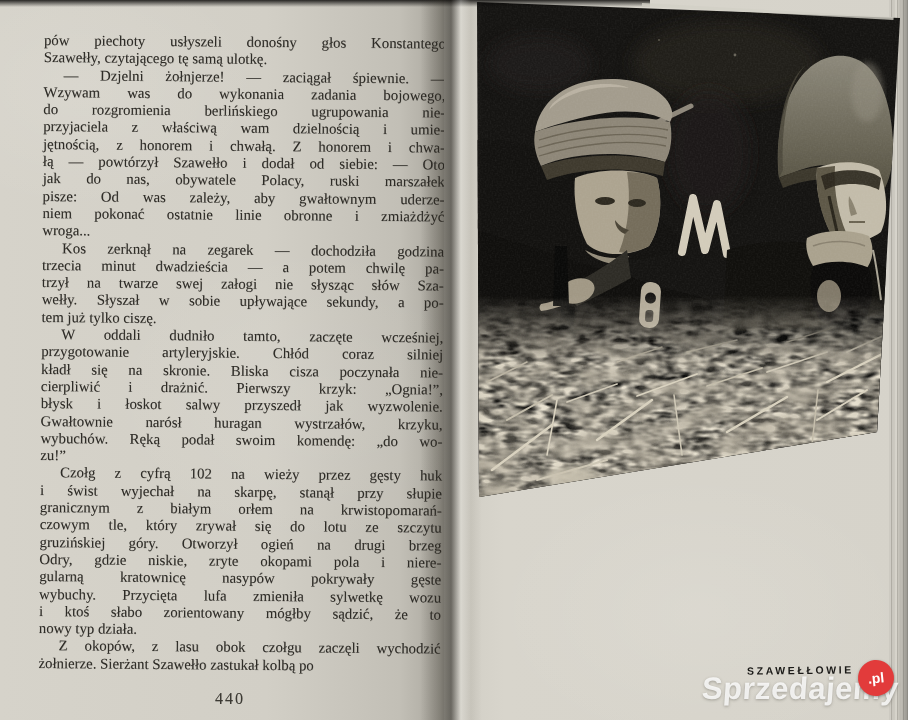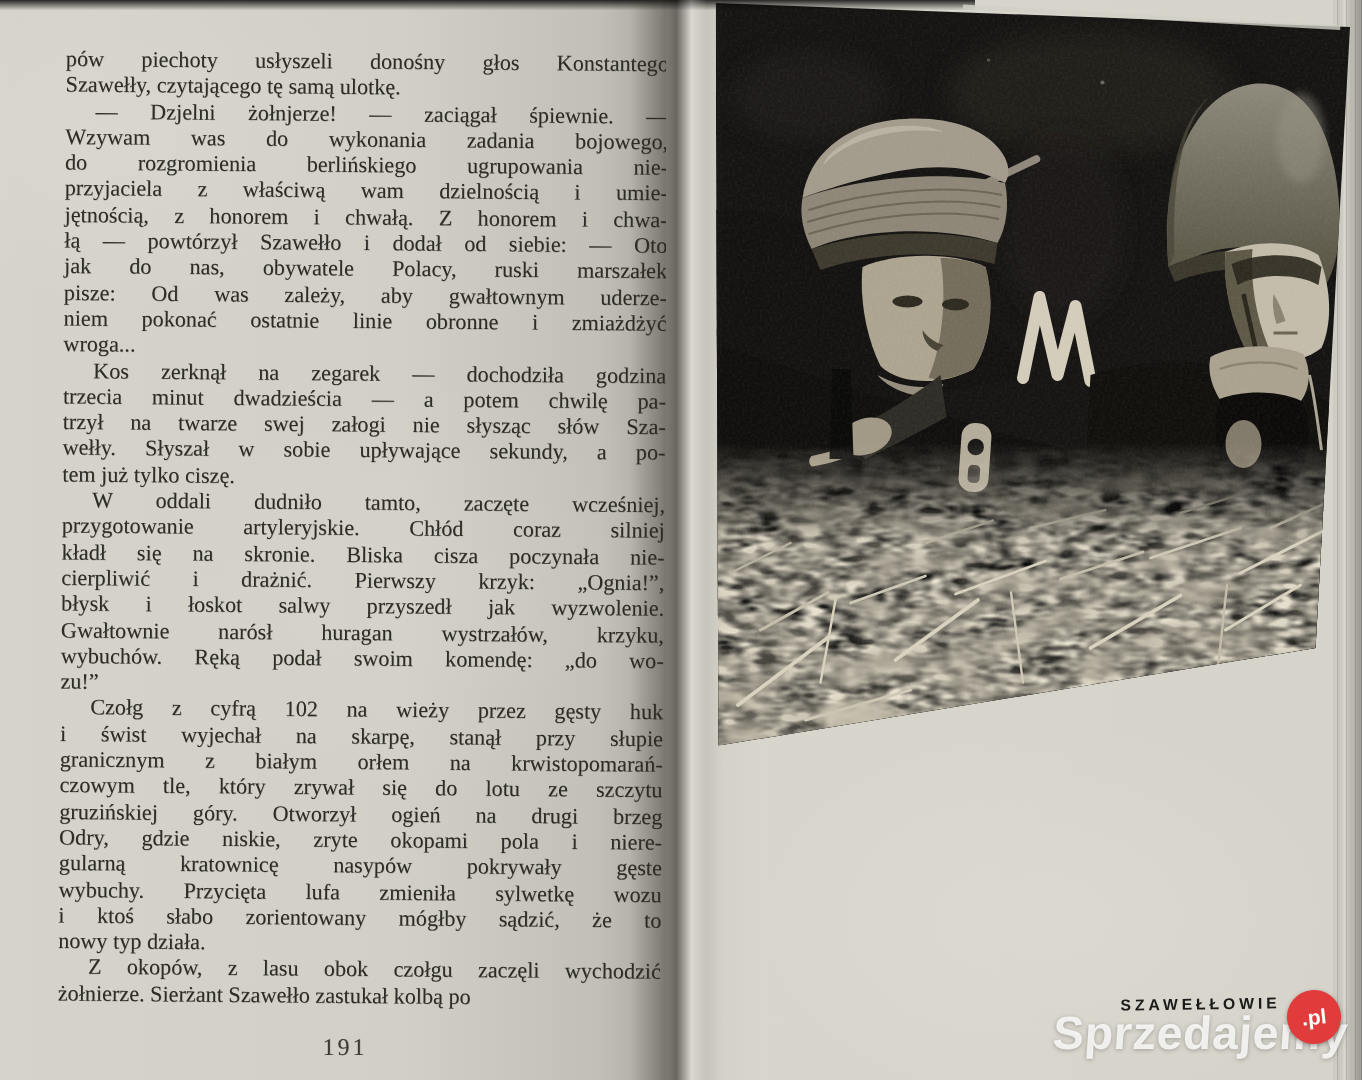--- a/index.html
+++ b/index.html
@@ -129,21 +129,21 @@
         <div class="line">czowym tle, który zrywał się do lotu ze szczytu</div>
         <div class="line">gruzińskiej góry. Otworzył ogień na drugi brzeg</div>
         <div class="line">Odry, gdzie niskie, zryte okopami pola i niere-</div>
         <div class="line">gularną kratownicę nasypów pokrywały gęste</div>
         <div class="line">wybuchy. Przycięta lufa zmieniła sylwetkę wozu</div>
         <div class="line">i ktoś słabo zorientowany mógłby sądzić, że to</div>
         <div class="line last">nowy typ działa.</div>
         <div class="line indent">Z okopów, z lasu obok czołgu zaczęli wychodzić</div>
         <div class="line last">żołnierze. Sierżant Szawełło zastukał kolbą po</div>
       </div>
-    <div class="page-number">191</div>
+    <div class="page-number">440</div>
   </div>
 
   <div class="right-page"></div>
   <div class="page-edge"></div>
 
   <div class="photo" role="img" aria-label="Black-and-white photograph of two soldiers lying low in dry grass and brush: the left one wears a crumpled field cap and aims a pistol, the right one wears a steel helmet">
     <svg width="423" height="498" viewBox="0 0 423 498" xmlns="http://www.w3.org/2000/svg">
       <defs>
         <linearGradient id="helmetGrad" x1="0" y1="0" x2="0" y2="1">
           <stop offset="0" stop-color="#8d897b"></stop>

